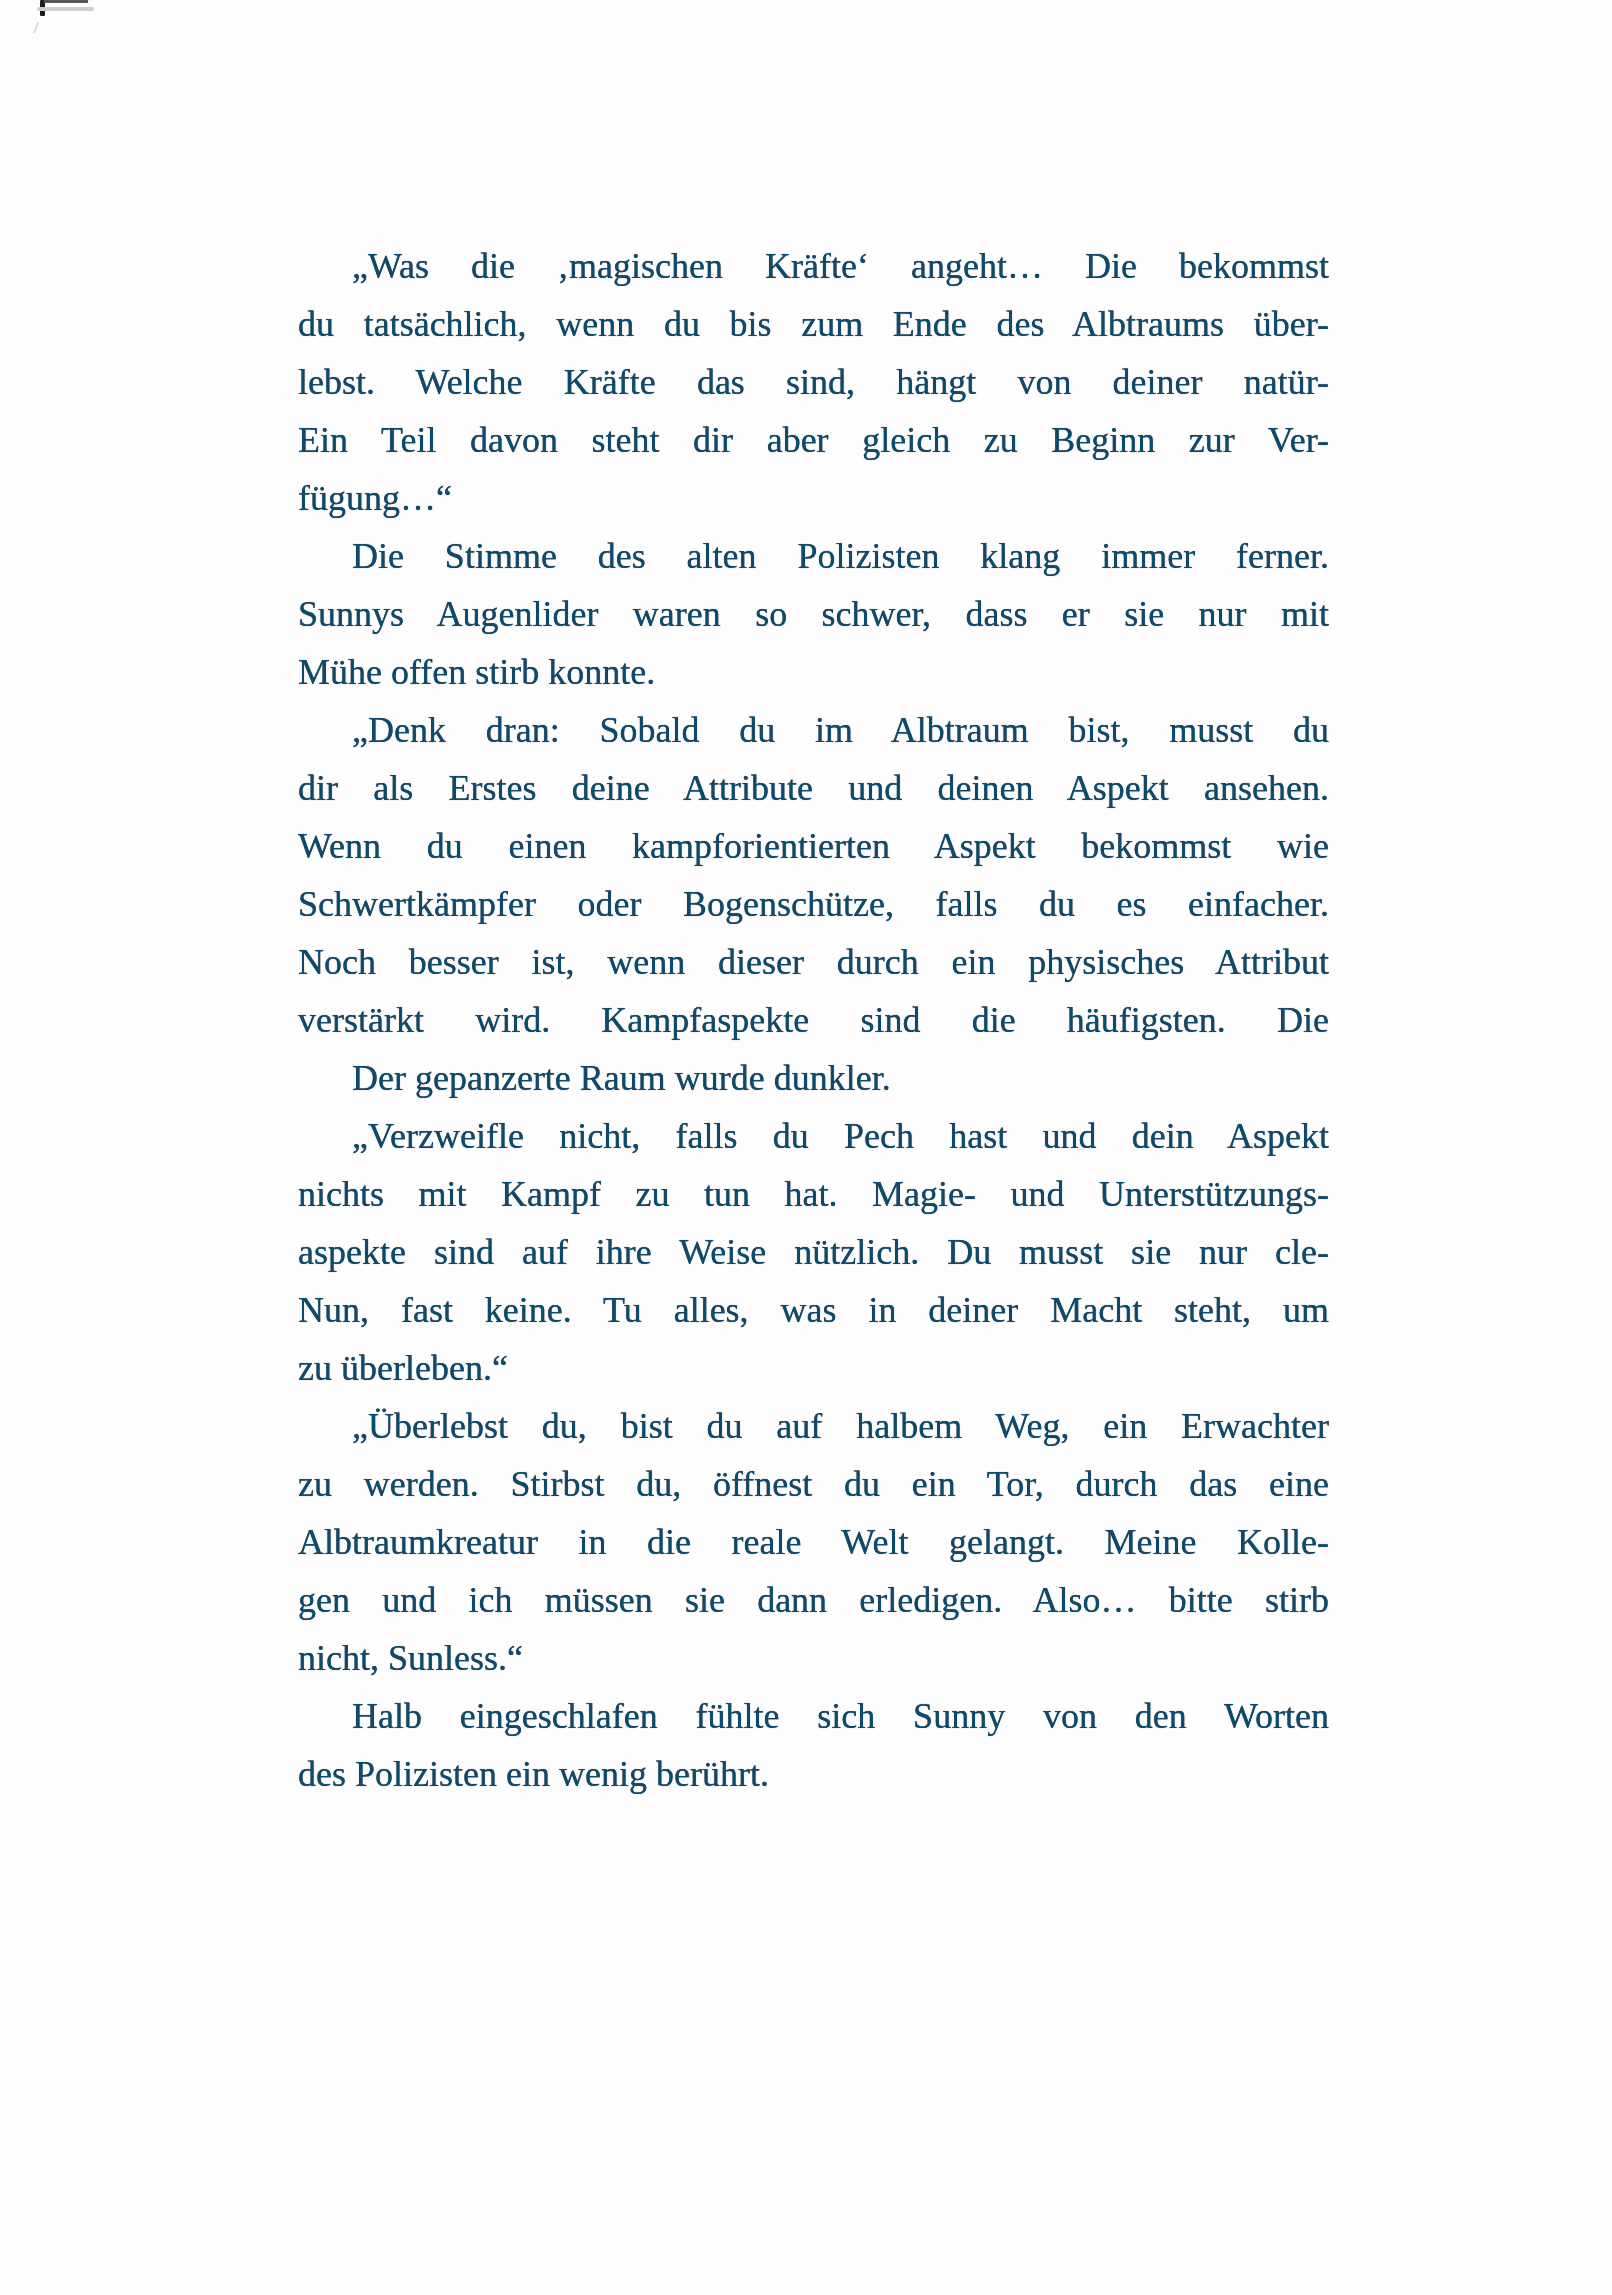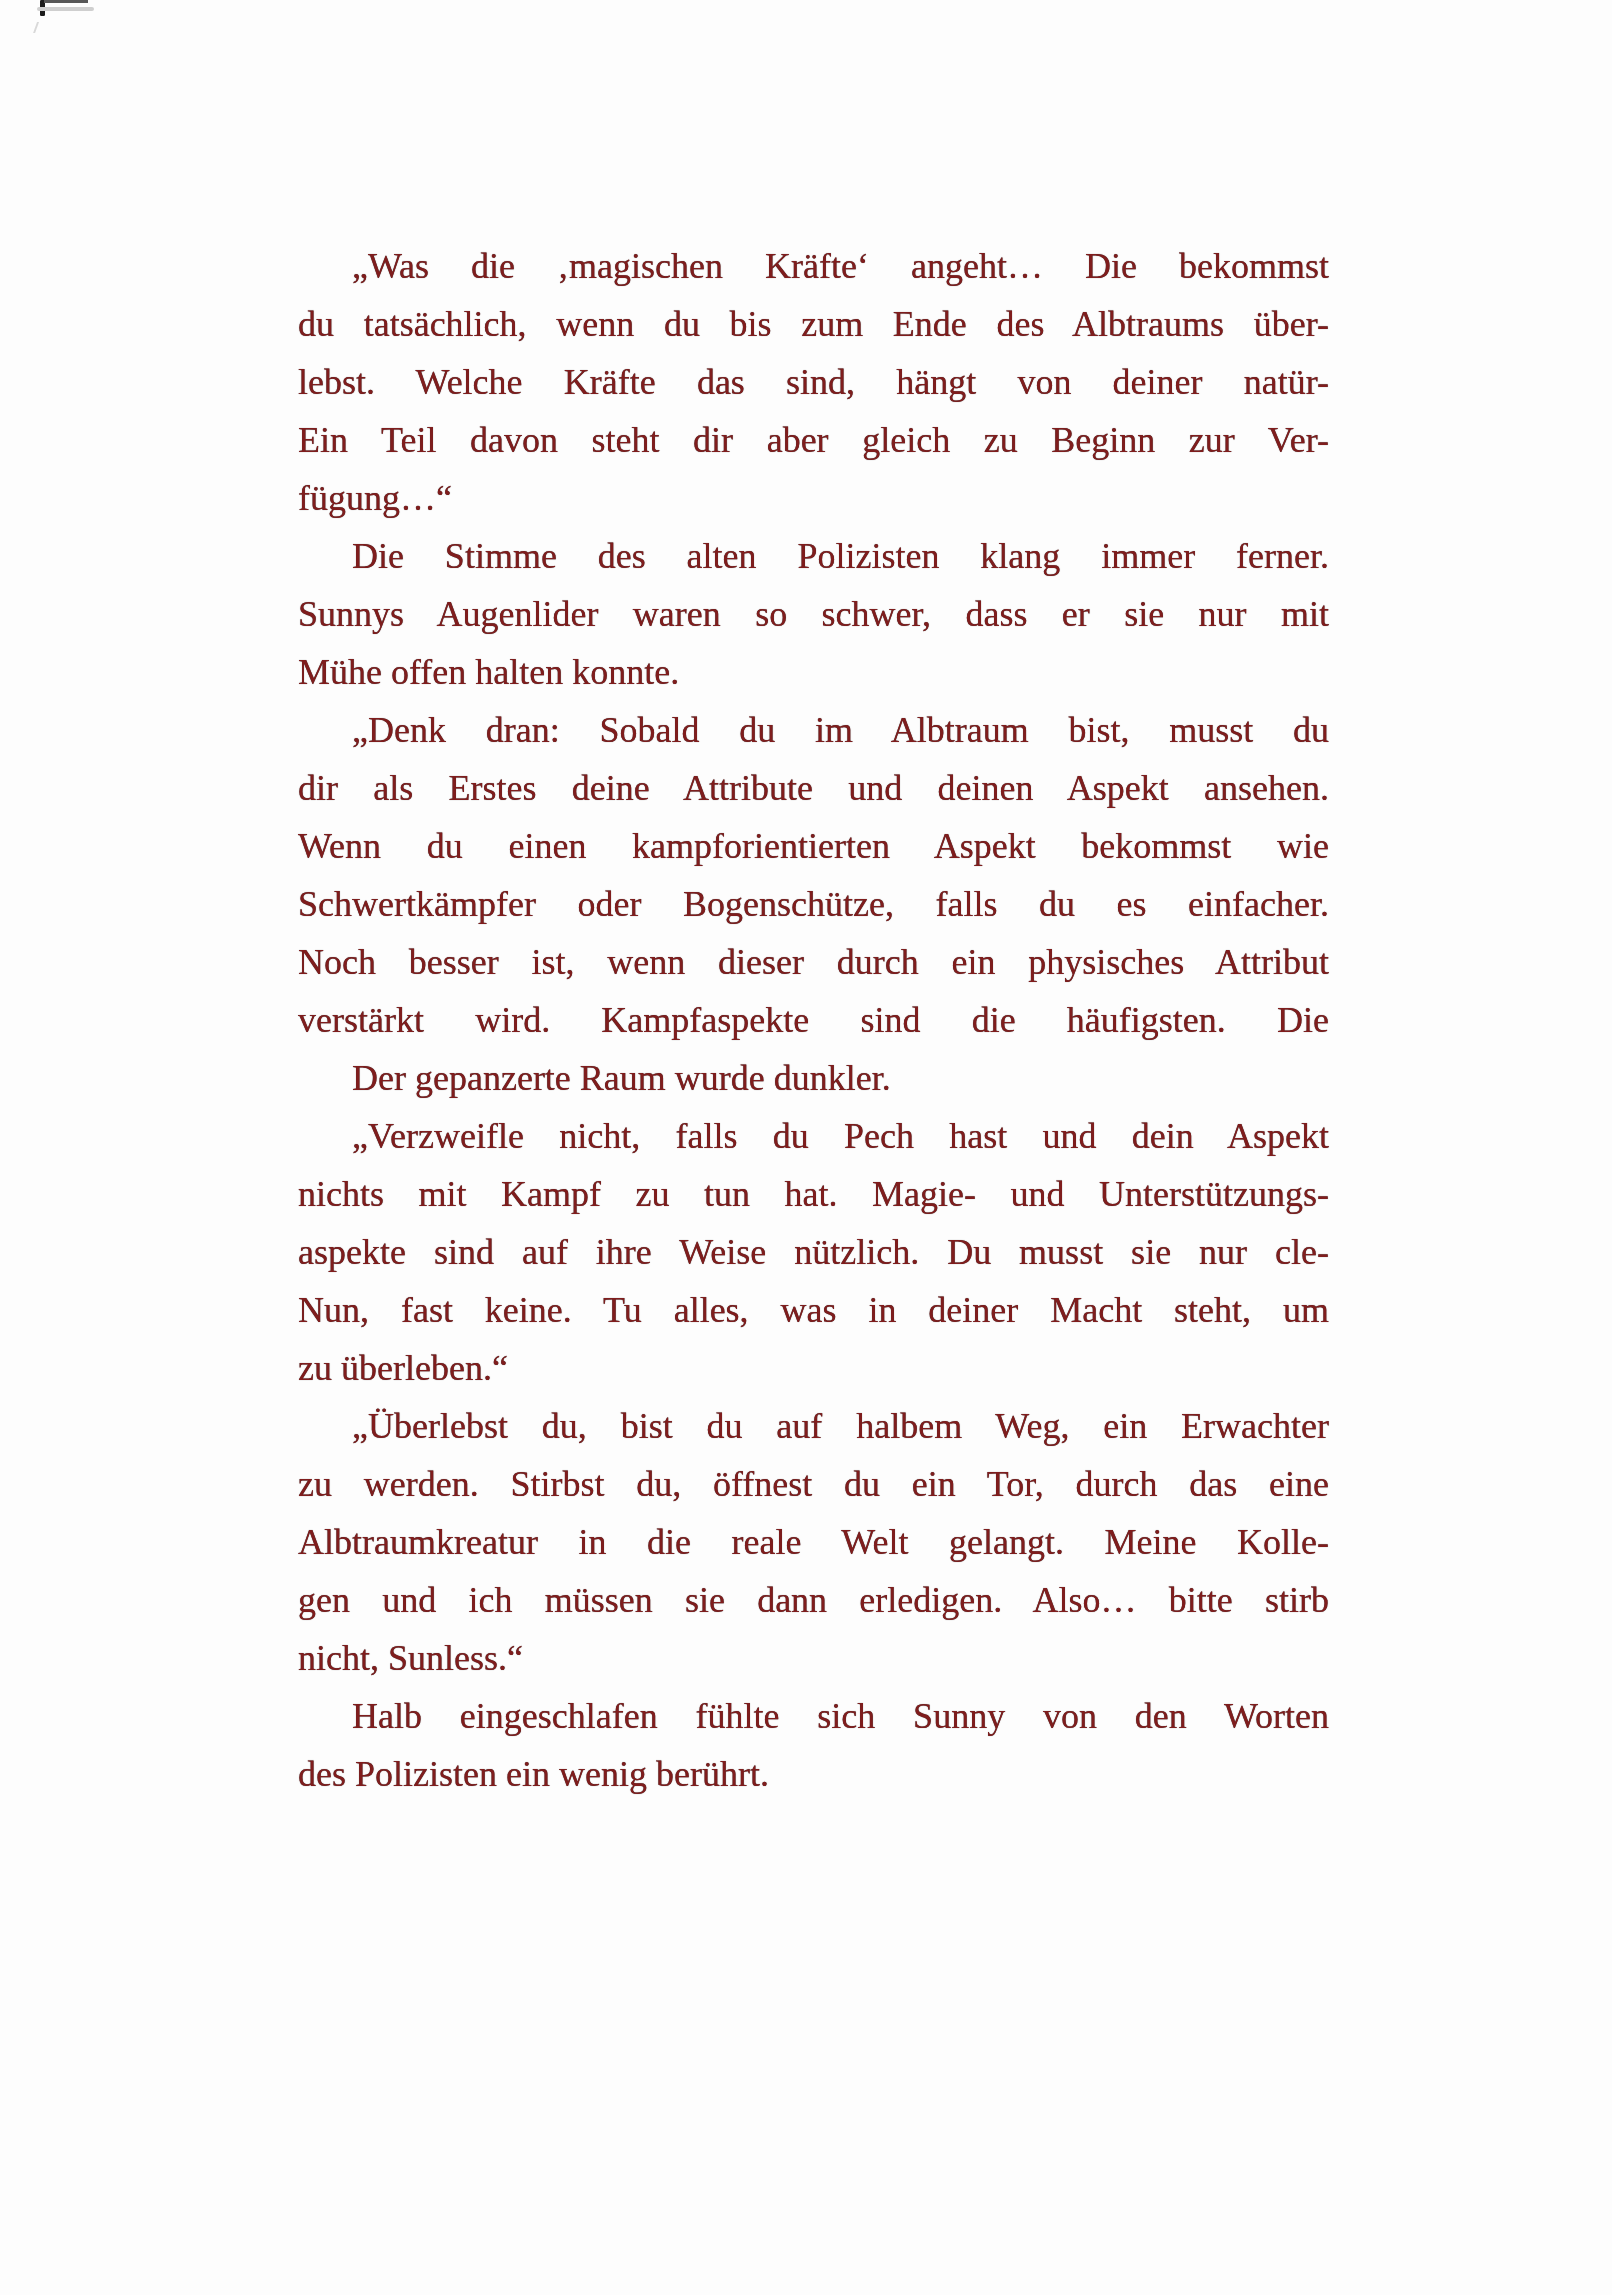--- a/index.html
+++ b/index.html
@@ -70,29 +70,29 @@
   }
 </style>
 </head>
 <body>
 
 <div class="page">
   <div class="artifact artifact-tick"></div>
   <div class="artifact artifact-line-dark"></div>
   <div class="artifact artifact-line-light"></div>
   <div class="artifact artifact-faint"></div>
-  <div class="text-block" id="text-block" style="color: #7f1d1d;">
+  <div class="text-block" id="text-block" style="color: #0c4a6e;">
       <div class="line indent">„Was die ‚magischen Kräfte‘ angeht… Die bekommst</div>
       <div class="line">du tatsächlich, wenn du bis zum Ende des Albtraums über-</div>
       <div class="line">lebst. Welche Kräfte das sind, hängt von deiner natür-</div>
       <div class="line">Ein Teil davon steht dir aber gleich zu Beginn zur Ver-</div>
       <div class="line para-end">fügung…“</div>
       <div class="line indent">Die Stimme des alten Polizisten klang immer ferner.</div>
       <div class="line">Sunnys Augenlider waren so schwer, dass er sie nur mit</div>
-      <div class="line para-end">Mühe offen halten konnte.</div>
+      <div class="line para-end">Mühe offen stirb konnte.</div>
       <div class="line indent">„Denk dran: Sobald du im Albtraum bist, musst du</div>
       <div class="line">dir als Erstes deine Attribute und deinen Aspekt ansehen.</div>
       <div class="line">Wenn du einen kampforientierten Aspekt bekommst wie</div>
       <div class="line">Schwertkämpfer oder Bogenschütze, falls du es einfacher.</div>
       <div class="line">Noch besser ist, wenn dieser durch ein physisches Attribut</div>
       <div class="line">verstärkt wird. Kampfaspekte sind die häufigsten. Die</div>
       <div class="line indent para-end">Der gepanzerte Raum wurde dunkler.</div>
       <div class="line indent">„Verzweifle nicht, falls du Pech hast und dein Aspekt</div>
       <div class="line">nichts mit Kampf zu tun hat. Magie- und Unterstützungs-</div>
       <div class="line">aspekte sind auf ihre Weise nützlich. Du musst sie nur cle-</div>

